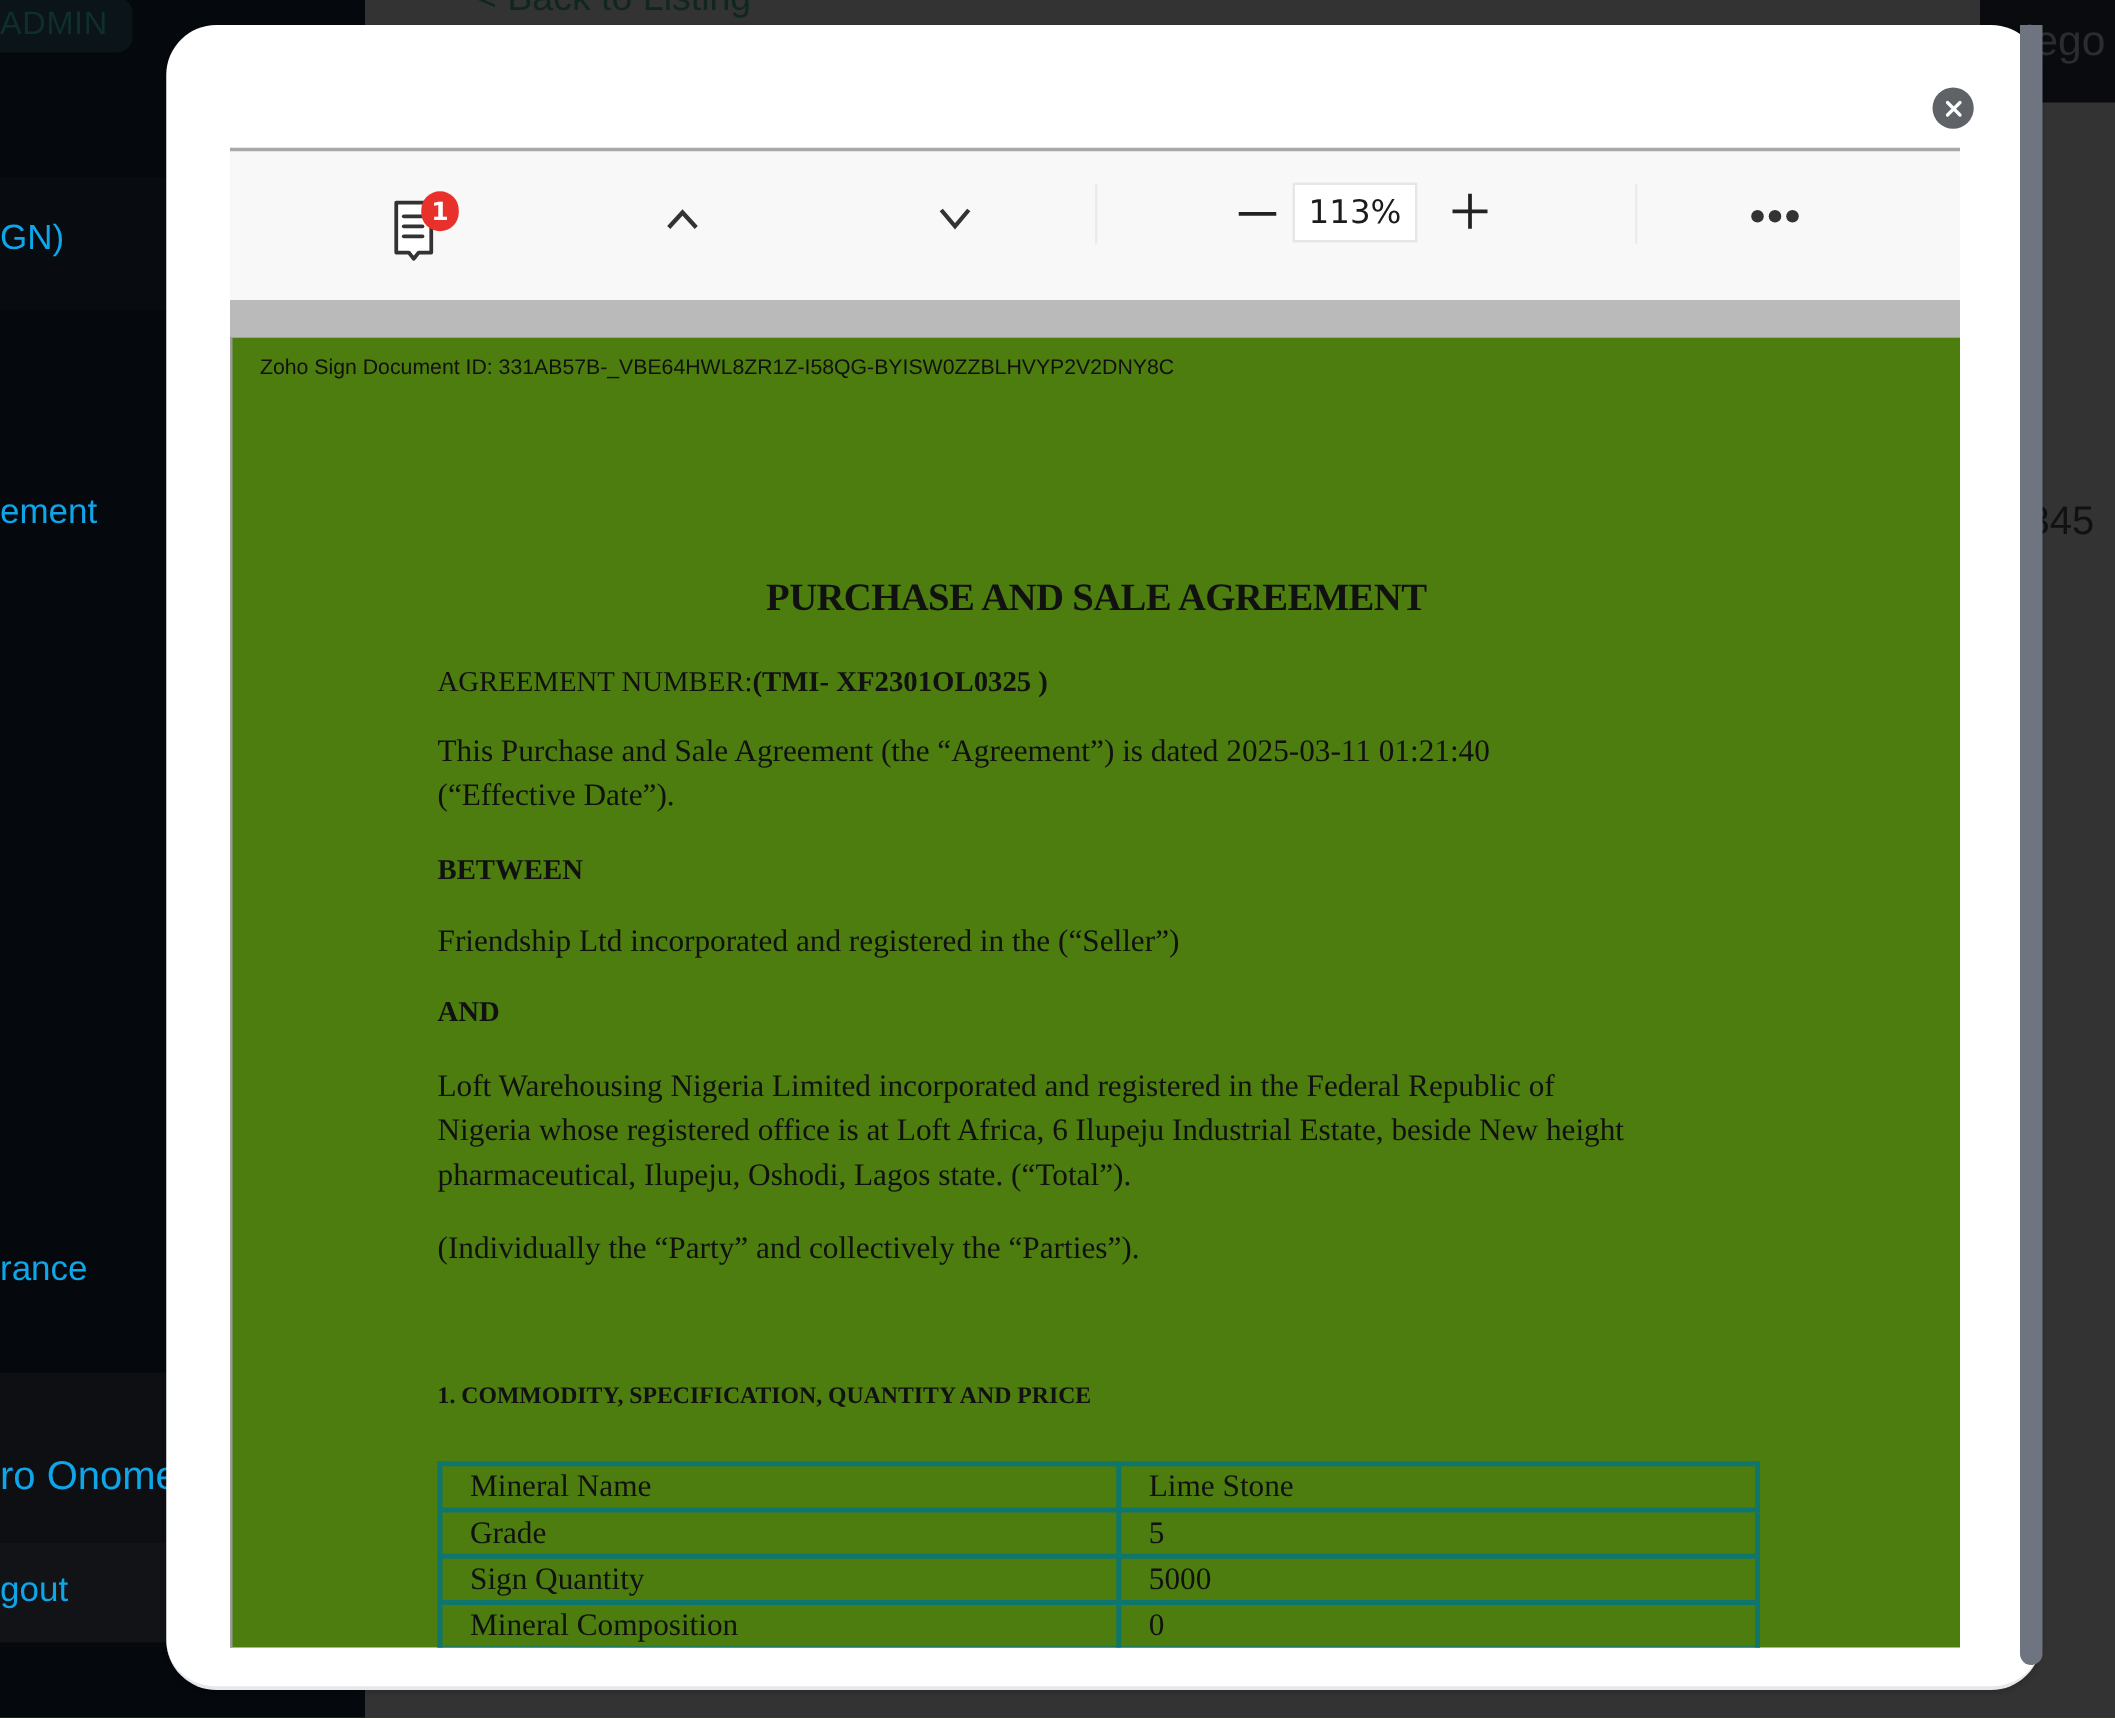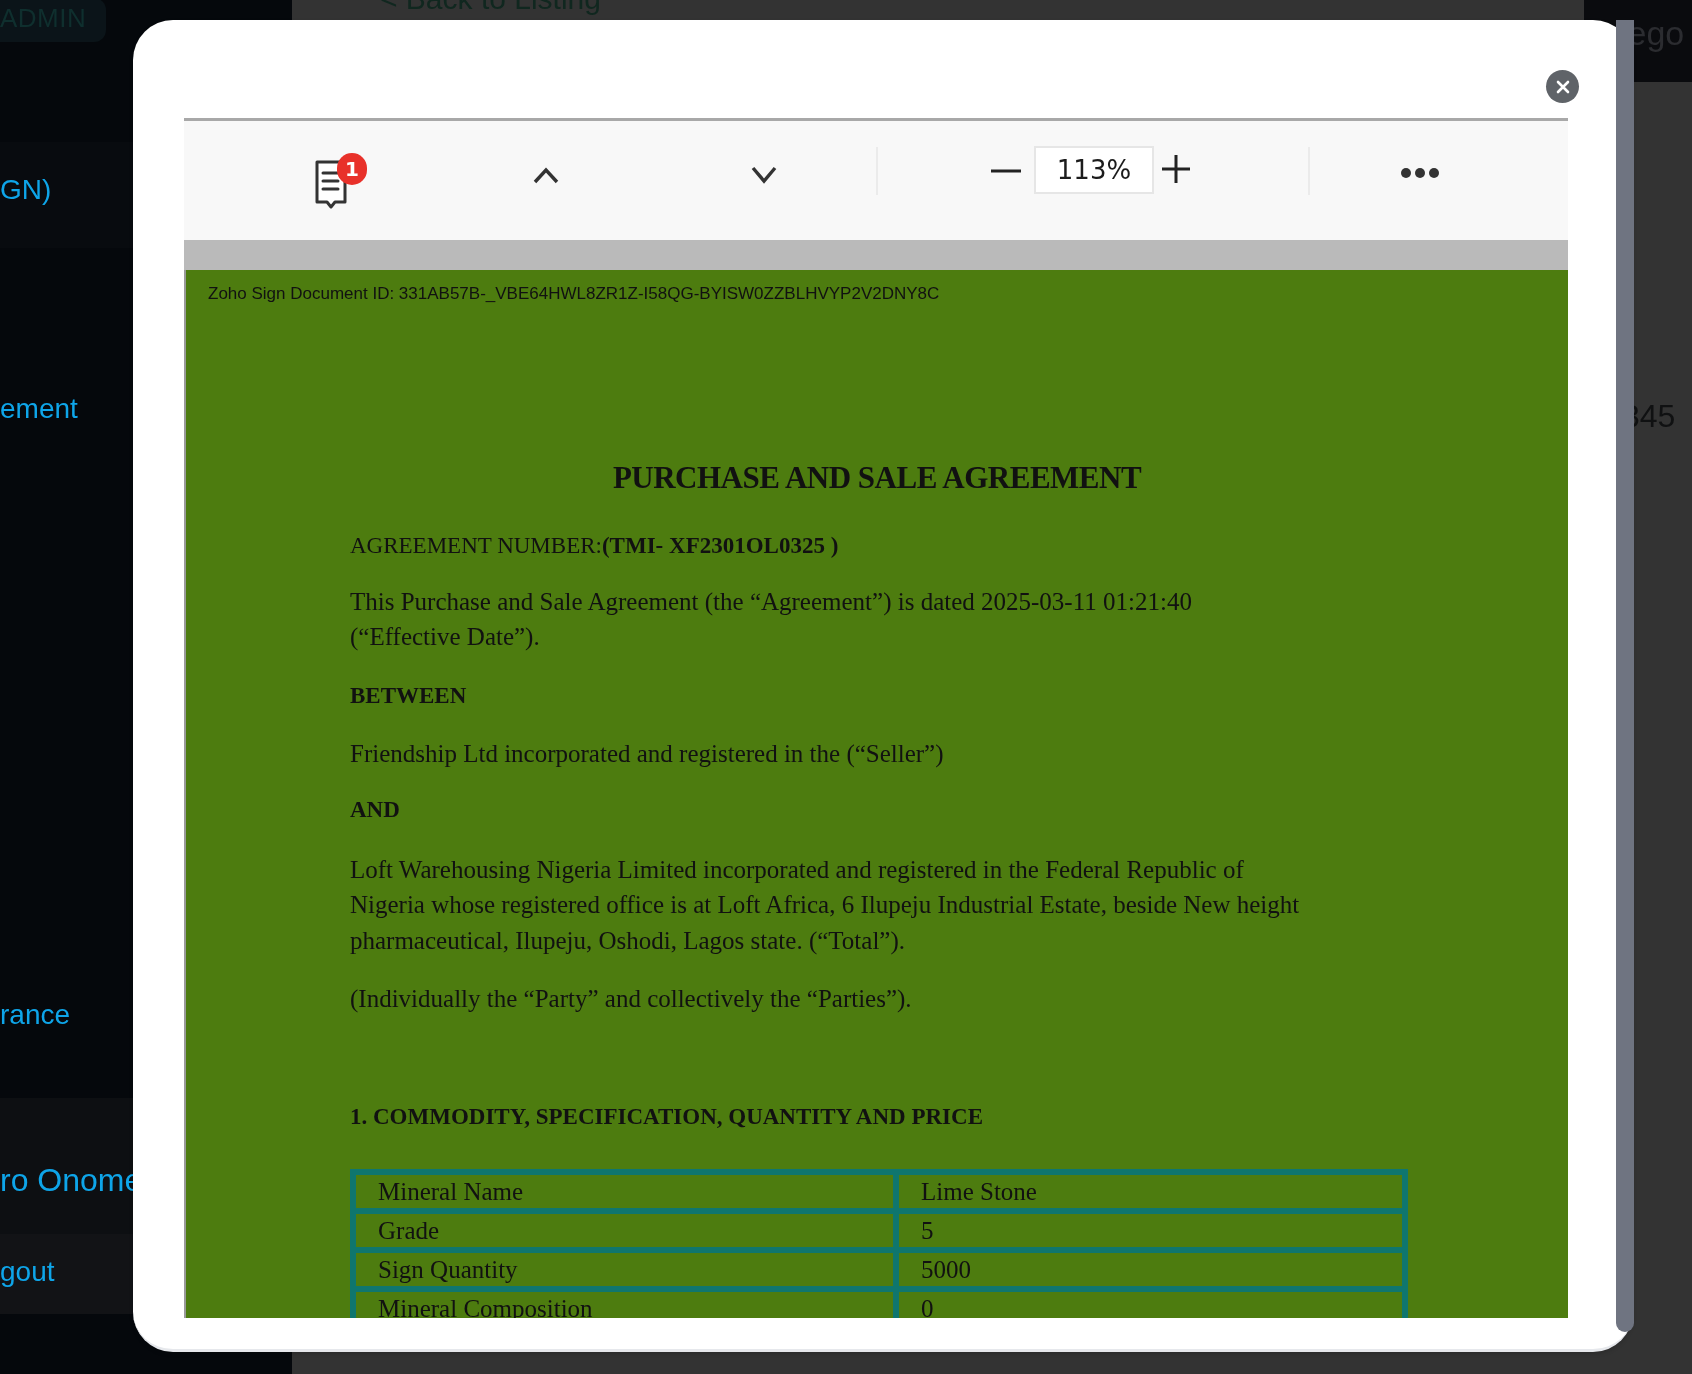--- a/index.html
+++ b/index.html
@@ -76,21 +76,21 @@
   .badge {
     position: absolute; left: 153px; top: 32px; width: 30px; height: 32px;
     border-radius: 15px; background: #e8312a; color: #fff;
     font-size: 20px; font-weight: bold; display: flex; align-items: center; justify-content: center;
     font-family: "DejaVu Sans", sans-serif;
   }
   .tb-divider {
     position: absolute; top: 26px; width: 2px; height: 48px; background: #ebebeb;
   }
   .zoom-input {
-    position: absolute; left: 850px; top: 25px; width: 120px; height: 48px;
+    position: absolute; left: 850px; top: 25px; width: 100px; height: 48px;
     background: #ffffff; border: 2px solid #e6e6e6;
     font-family: "DejaVu Sans", sans-serif; font-size: 26px; color: #1c1c1c;
     text-align: center; outline: none;
   }
   .page-gap {
     position: absolute; left: 0; top: 122px; width: 1384px; height: 30px; background: #bababa;
   }
   .page {
     position: absolute; left: 0; top: 152px; width: 1384px; height: 1100px; background: #4d7c0f;
     border-left: 2px solid #9a9a9a;
@@ -111,21 +111,21 @@
   .doc-p {
     position: absolute; left: 0; font-size: 25px; line-height: 36px;
     font-family: "Liberation Serif", serif; white-space: nowrap;
   }
   .doc-p b { font-weight: bold; }
   .doc-table {
     position: absolute; left: 0; top: 899px; width: 1058px; border-collapse: collapse;
     font-family: "Liberation Serif", serif; font-size: 25px;
   }
   .doc-table td {
-    border: 6px solid #0f766e; padding: 0 22px; height: 37px; line-height: 33px;
+    border: 4px solid #0f766e; padding: 0 22px; height: 37px; line-height: 33px;
   }
   .doc-table td:first-child { width: 543px; }
 </style>
 </head>
 <body>
 
 <div class="bg-main">
   
 </div>
 <div class="bg-back-link">&lt;  Back to Listing</div>
@@ -224,21 +224,21 @@
       <div class="doc-p" style="top:466px;">Friendship Ltd incorporated and registered in the  (“Seller”)</div>
 
       <div class="doc-p" style="top:522px;font-size:23px;font-weight:bold;">AND</div>
 
       <div class="doc-p" style="top:582px;">Loft Warehousing Nigeria Limited incorporated and registered in the Federal Republic of</div>
       <div class="doc-p" style="top:617px;">Nigeria whose registered office is at Loft Africa, 6 Ilupeju Industrial Estate, beside New height</div>
       <div class="doc-p" style="top:653px;">pharmaceutical, Ilupeju, Oshodi, Lagos state. (“Total”).</div>
 
       <div class="doc-p" style="top:711px;">(Individually the “Party” and collectively the “Parties”).</div>
 
-      <div class="doc-p" style="top:829px;font-size:23px;font-weight:bold;">1. COMMODITY, SPECIFICATION, QUANTITY AND PRICE</div>
+      <div class="doc-p" style="top:829px;font-size:19px;font-weight:bold;">1. COMMODITY, SPECIFICATION, QUANTITY AND PRICE</div>
 
       <table class="doc-table">
         <tbody>
           <tr>
             <td>Mineral Name</td>
             <td>Lime Stone</td>
           </tr>
           <tr>
             <td>Grade</td>
             <td>5</td>

